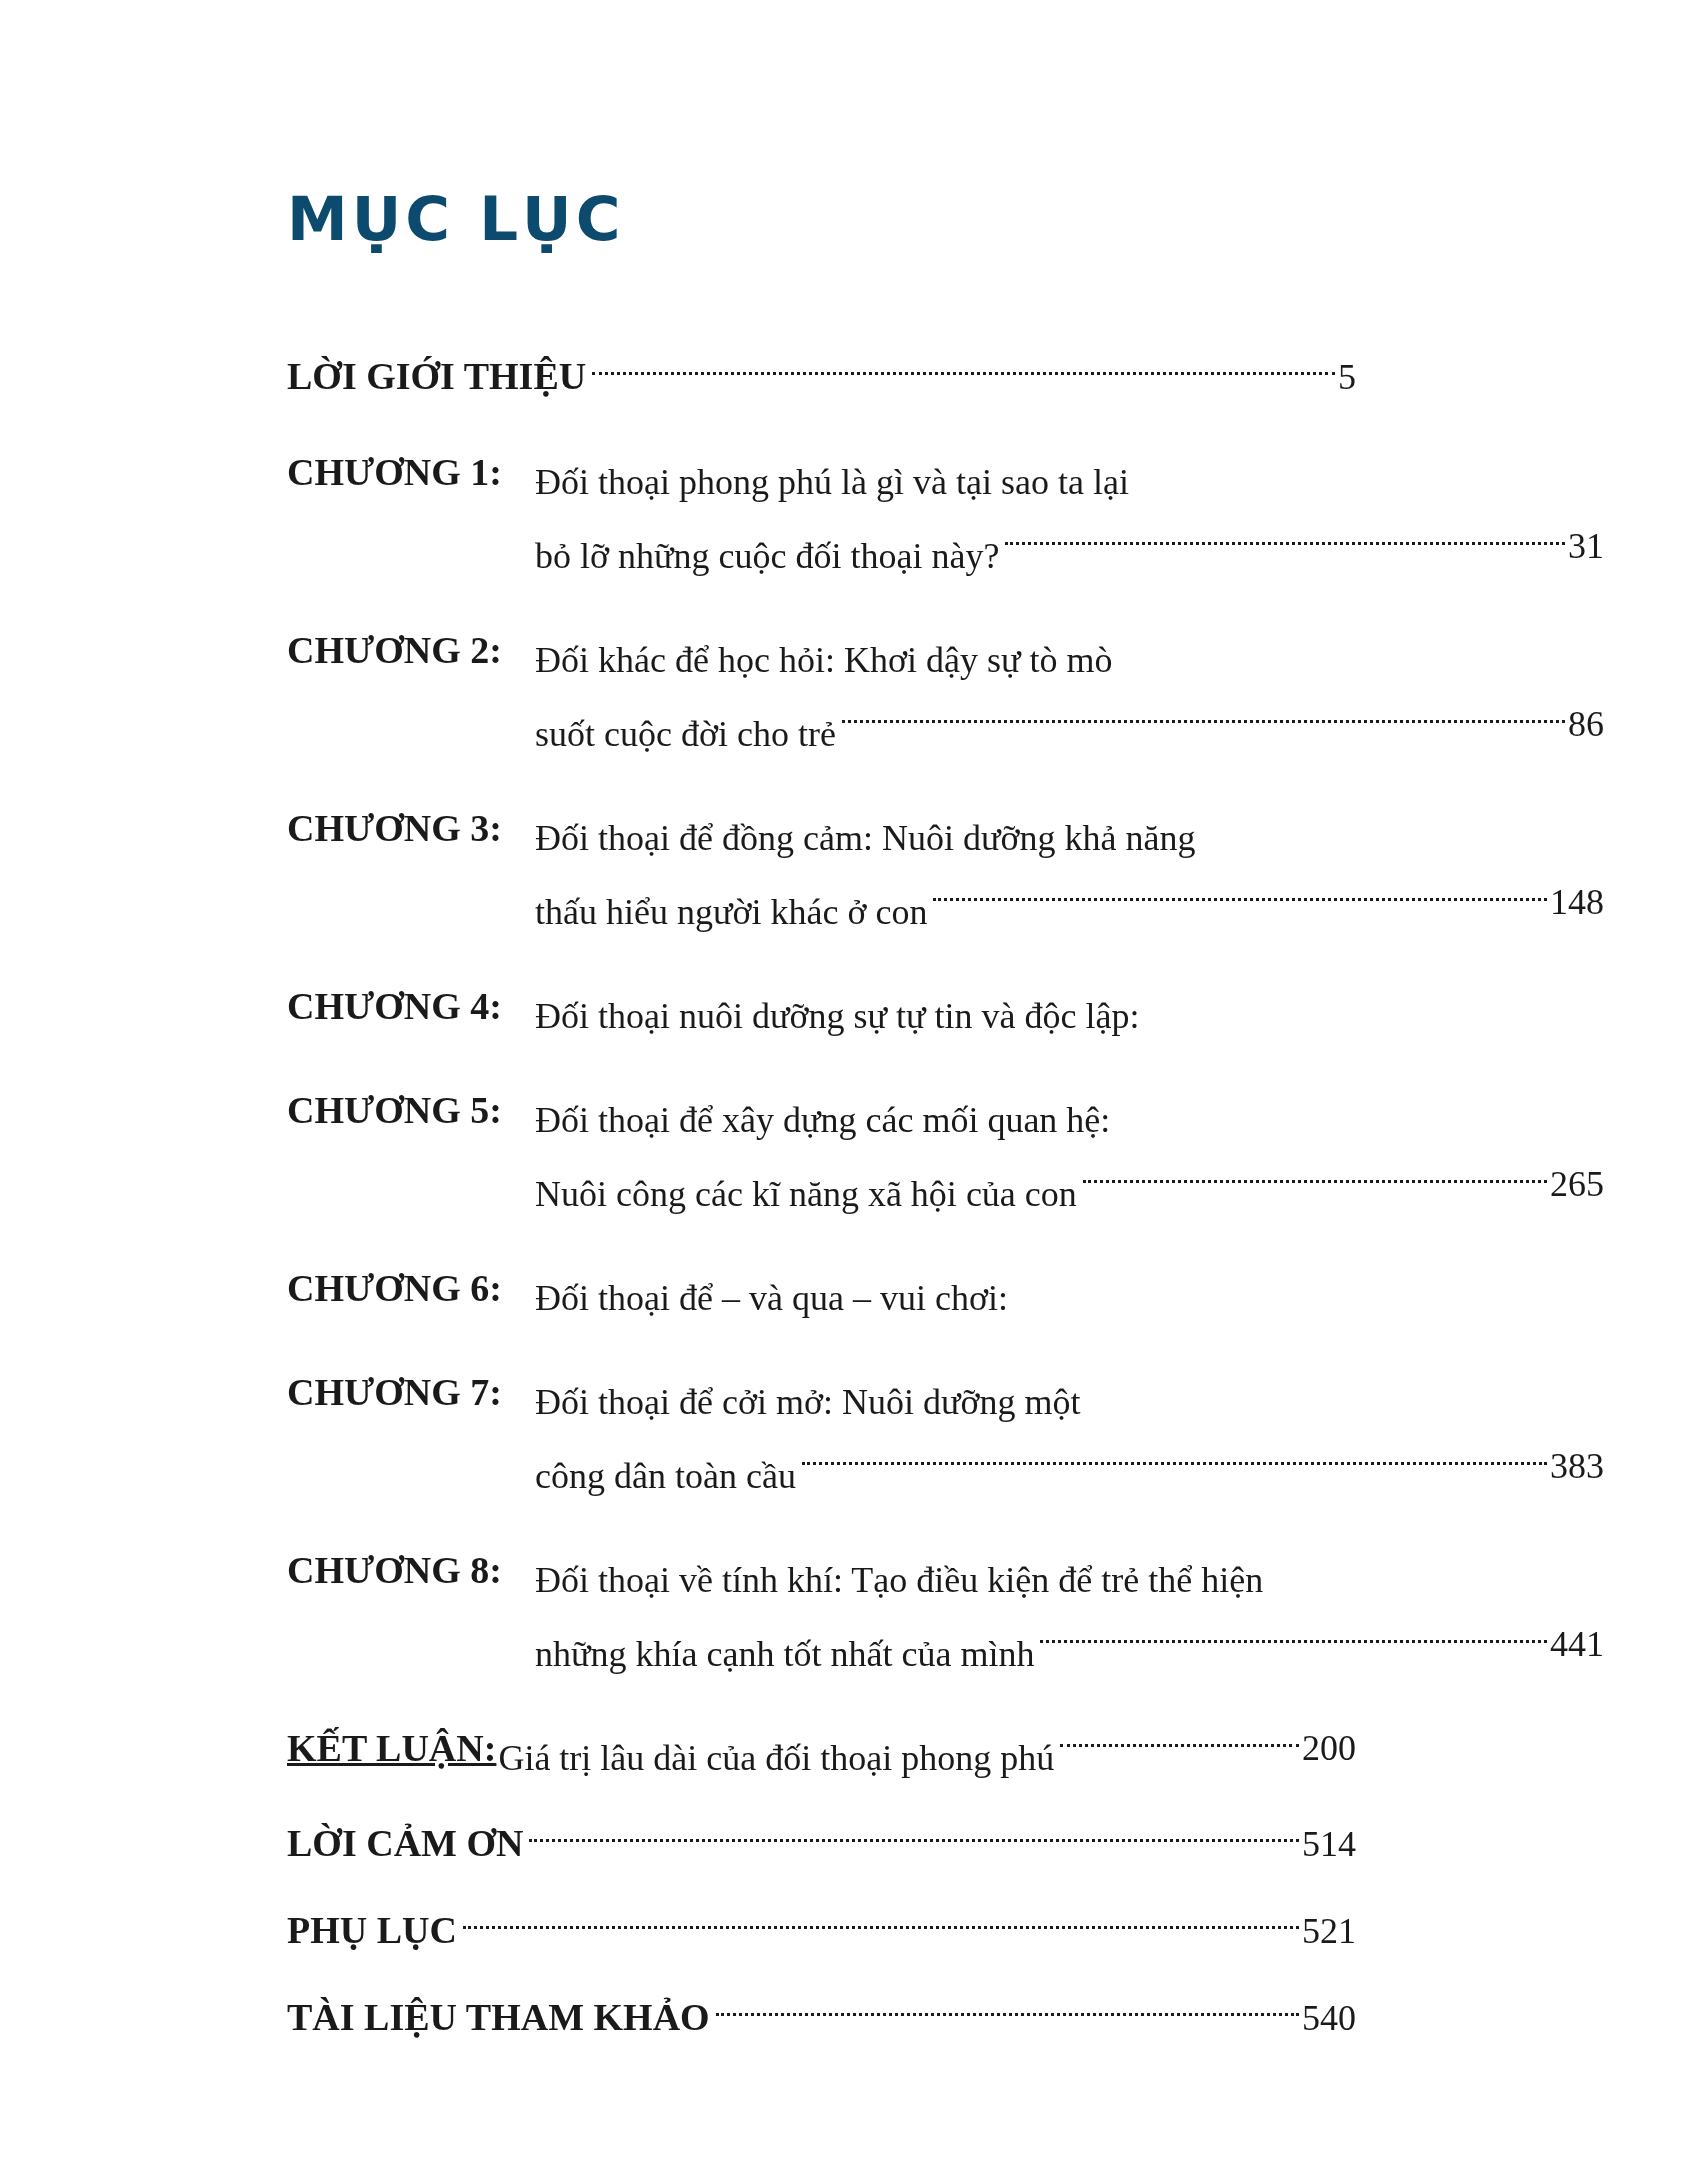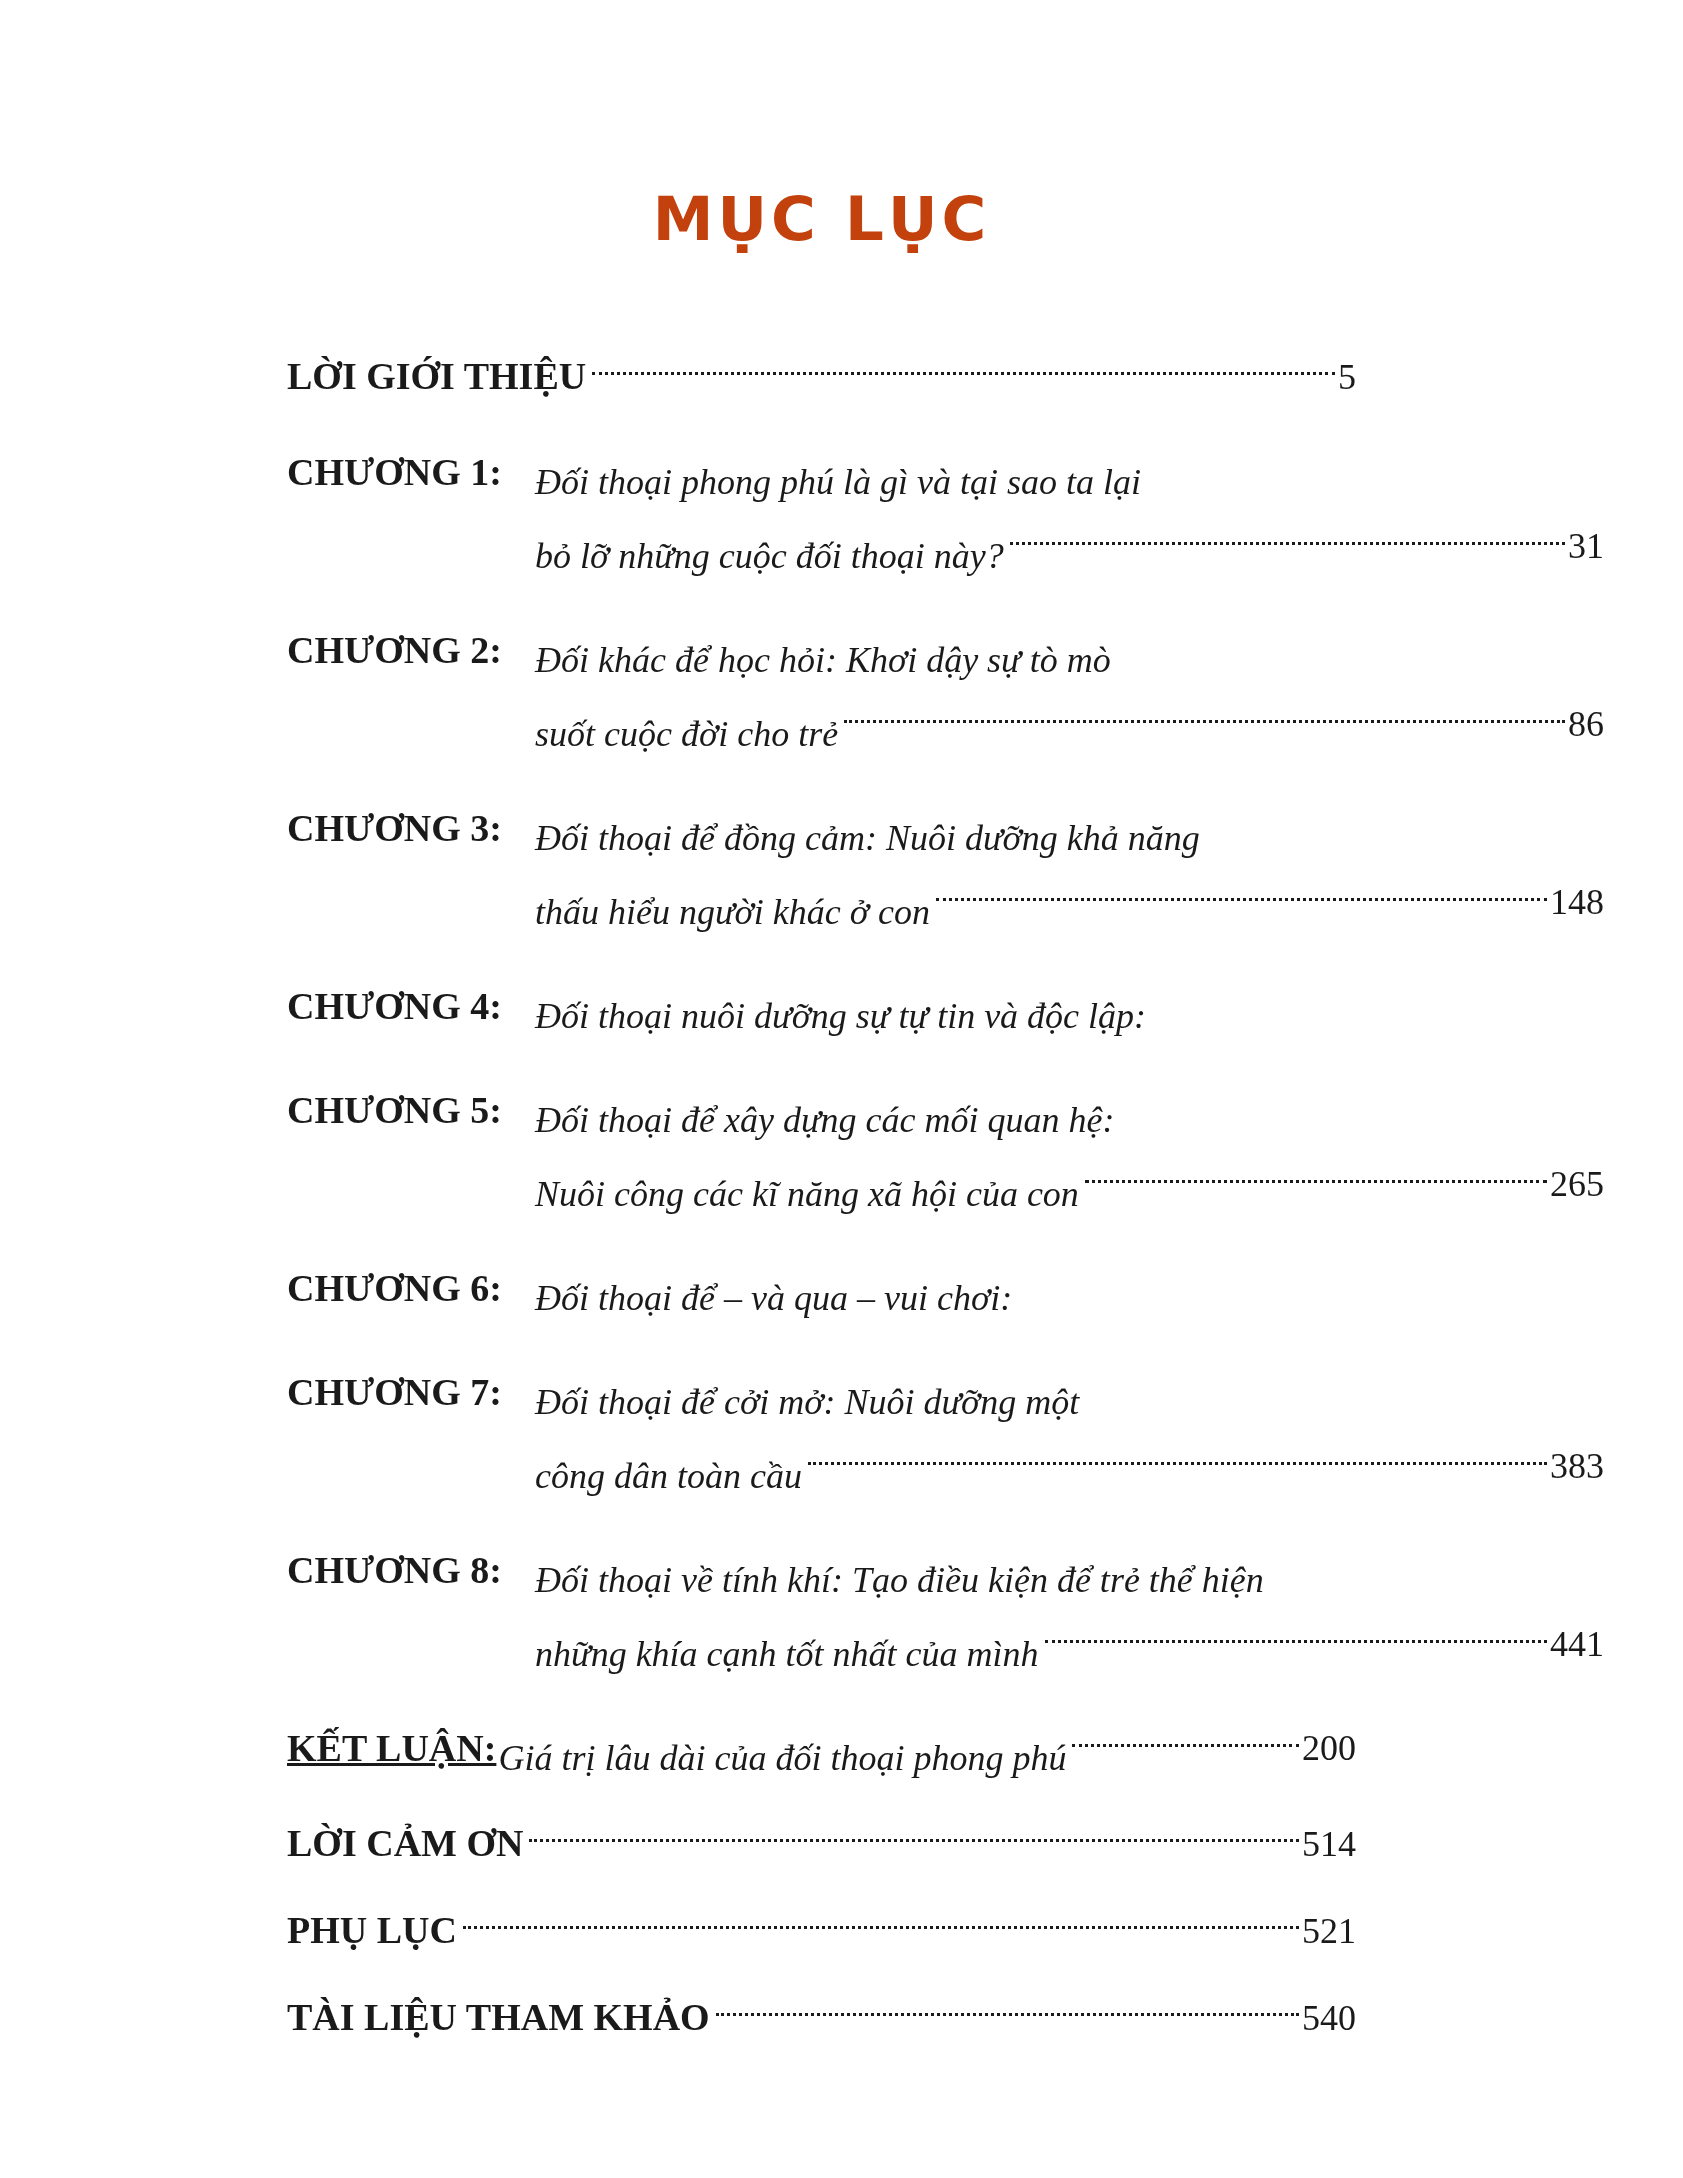--- a/index.html
+++ b/index.html
@@ -17,27 +17,27 @@
     color: #1a1a1a;
     overflow: hidden;
   }
   .content {
     position: absolute;
     left: 287px;
     top: 183px;
     width: 1069px;
   }
   .doc-title {
-    text-align: center;
+    text-align: left;
     font-family: "DejaVu Sans", sans-serif;
     font-weight: bold;
     font-size: 61px;
     letter-spacing: 4px;
     margin: 0 0 94px 0;
-    color: #c2410c;
+    color: #0c4a6e;
   }
   .entry {
     margin-bottom: 30px;
     font-size: 36px;
     line-height: 1.5;
   }
   .row {
     display: flex;
     align-items: center;
     width: 100%;
@@ -50,21 +50,20 @@
   }
   .chapcol {
     flex: 0 0 248px;
     width: 248px;
   }
   .ml {
     margin-right: 2px;
     text-decoration: underline;
   }
   .it {
-    font-style: italic;
     white-space: nowrap;
     flex: 0 0 auto;
     margin-top: 20px;
   }
   .cont {
     margin-left: 248px;
   }
   .leader {
     flex: 1 1 auto;
     min-width: 24px;

